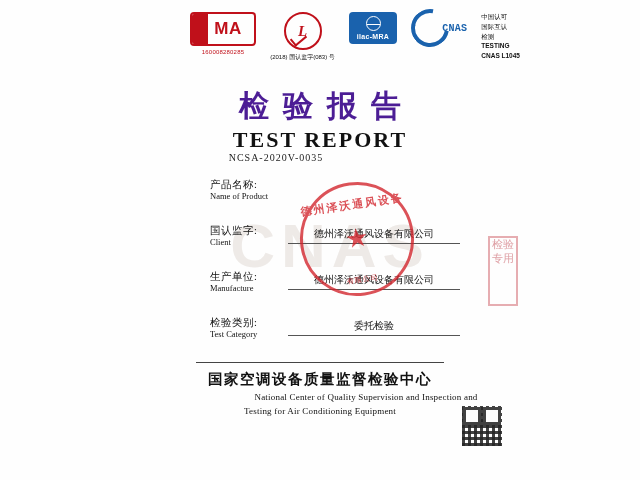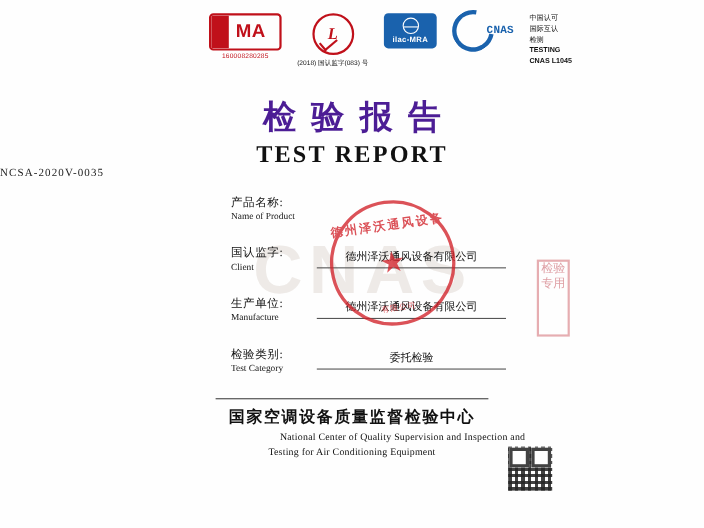--- a/index.html
+++ b/index.html
@@ -206,21 +206,21 @@
     font-size: 22px;
     letter-spacing: 2px;
     color: #111;
     font-weight: bold;
   }
   .report-no {
     position: absolute;
     top: 152px;
     left: 0;
     width: 552px;
-    text-align: left;
+    text-align: center;
     font-family: "Liberation Serif", serif;
     font-size: 10px;
     letter-spacing: 1px;
     color: #222;
   }
 
   
   .fields {
     position: absolute;
     top: 178px;

